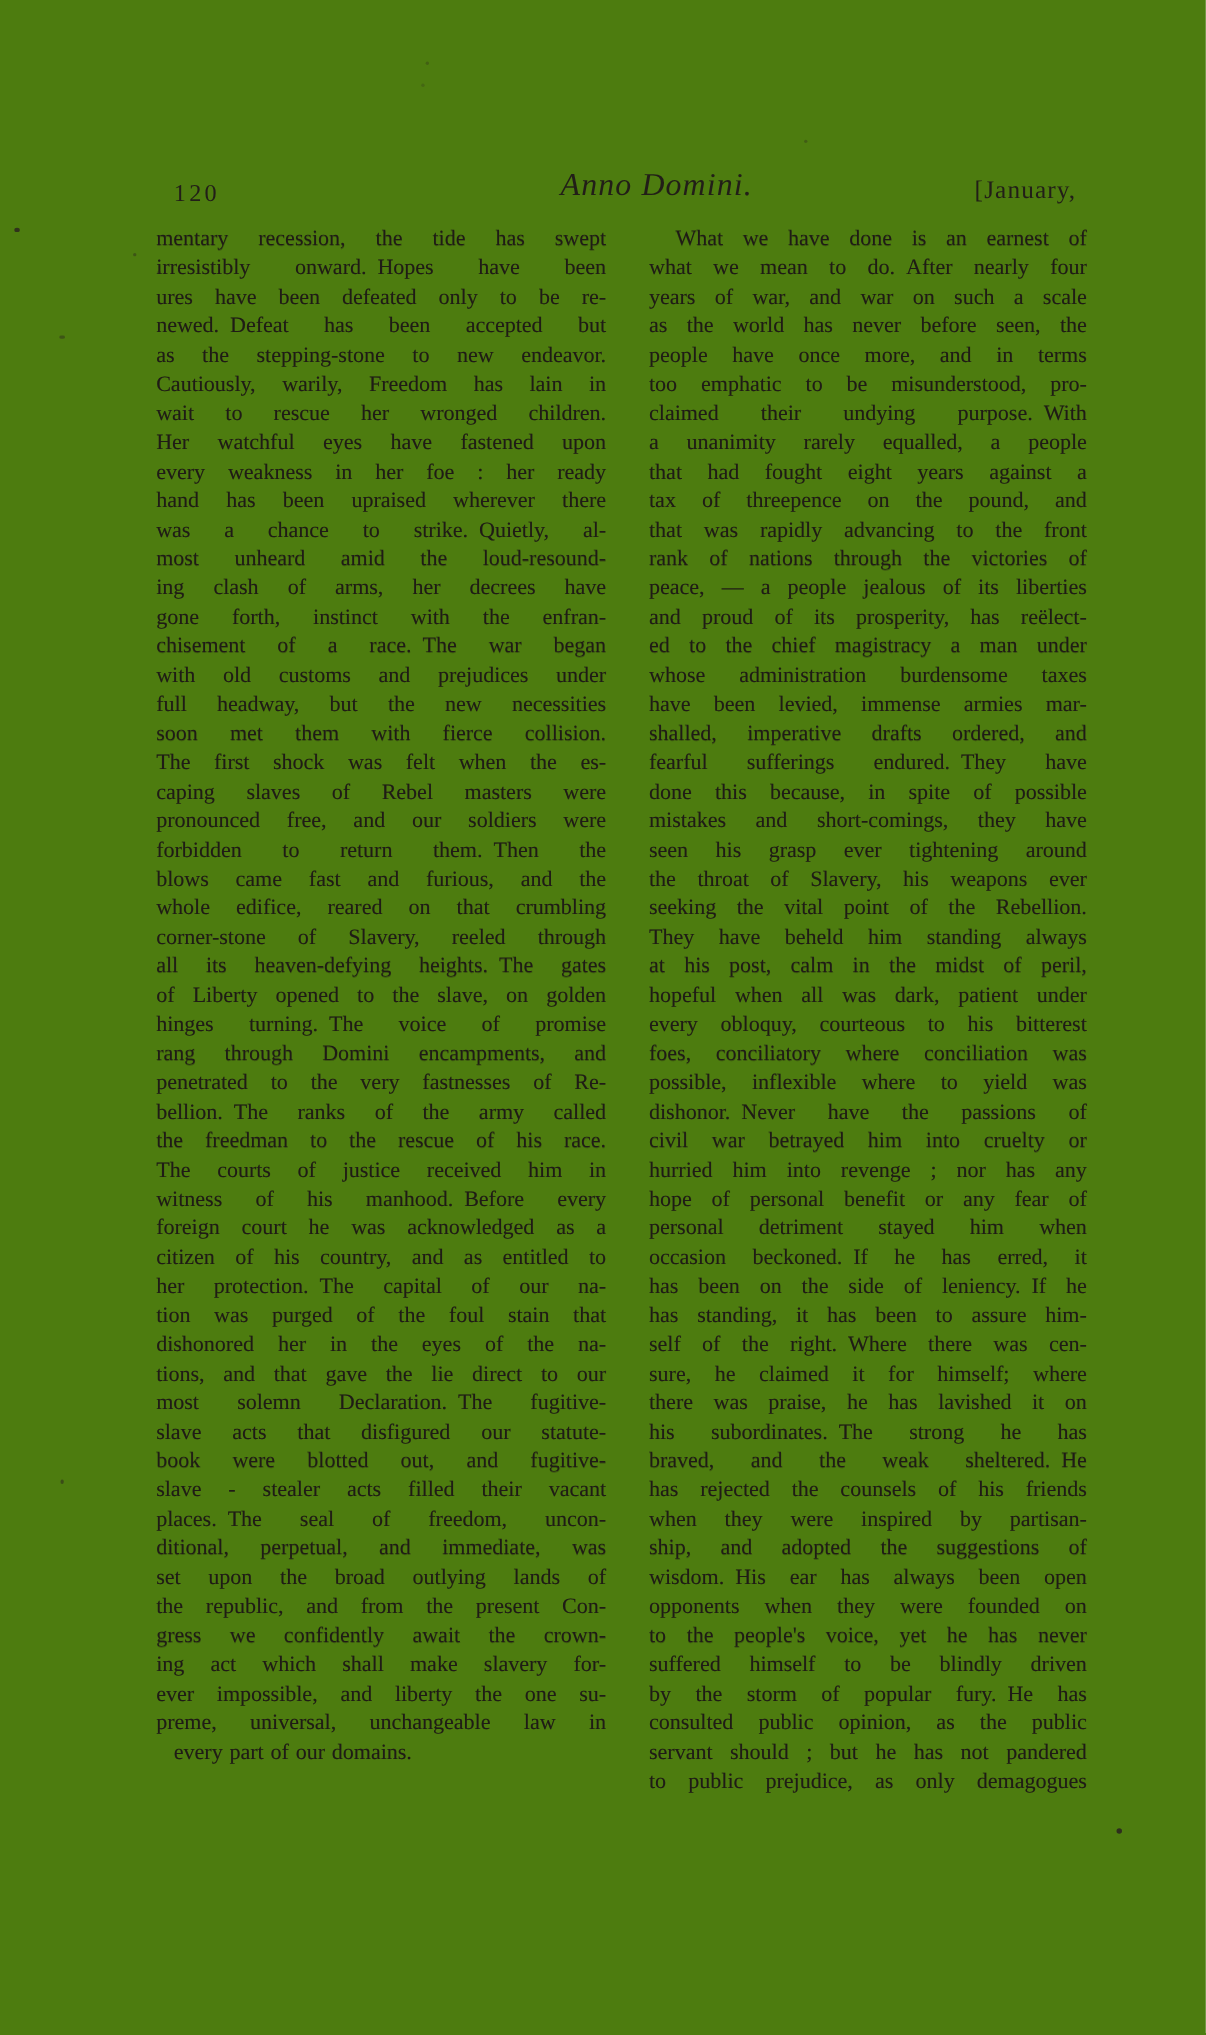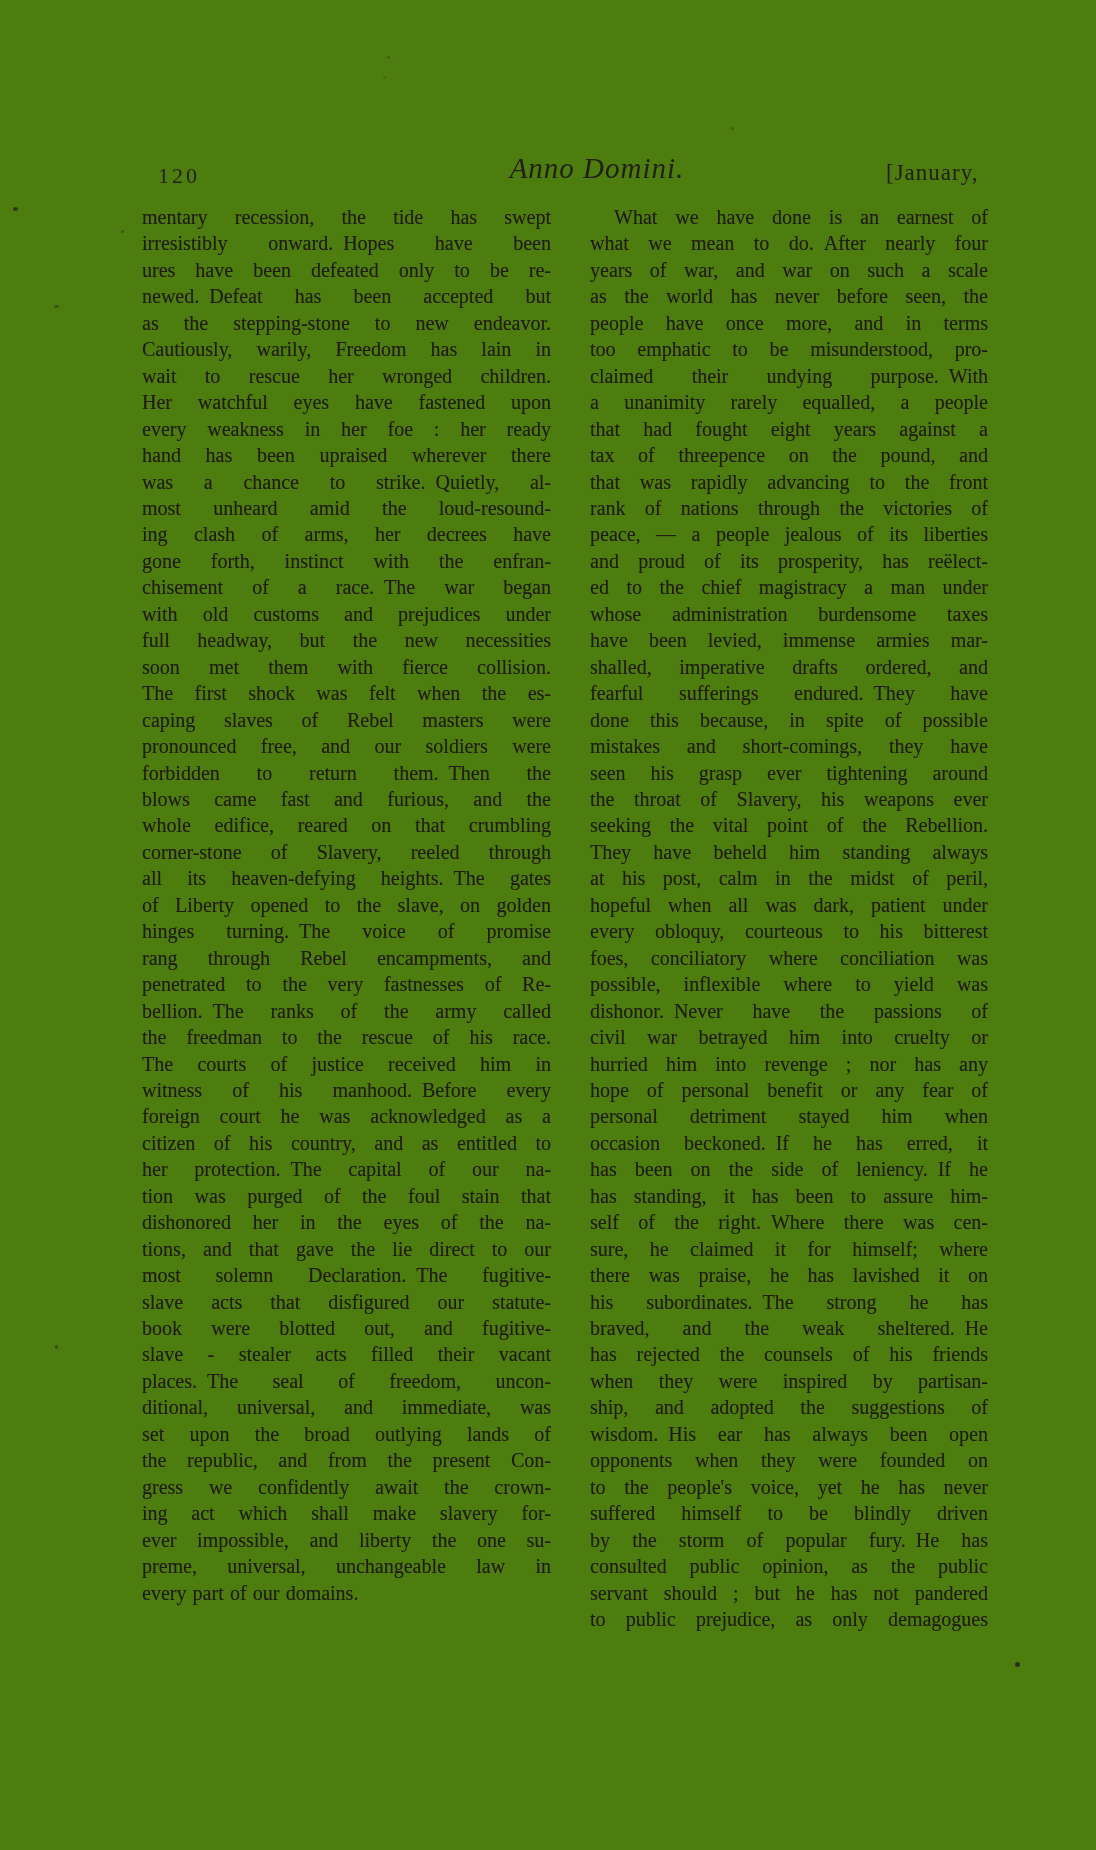--- a/index.html
+++ b/index.html
@@ -42,21 +42,21 @@
     text-shadow:0.2px 0.2px 0.35px rgba(32,26,20,0.35);
   }
   .col-left  { left:142px; width:409px;font-family:Liberation Serif, serif; }
   .col-right { left:590px; width:398px; }
   .text-line {
     text-align:justify;
     text-align-last:justify;
     -moz-text-align-last:justify;
     min-height:26.45px;
   }
-  .col-left  .text-line:last-child  { text-align-last:left; }
+  .col-left  .text-line:last-child  { text-align-last:left;margin-left:16px; }
   .col-right .text-line:first-child { text-indent:24px; }
   
   .speck {
     position:absolute;
     background:#2b261f;
     border-radius:50%;
   }
 </style>
 </head>
 <body>
@@ -91,38 +91,38 @@
       <div class="text-line">The first shock was felt when the es-</div>
       <div class="text-line">caping slaves of Rebel masters were</div>
       <div class="text-line">pronounced free, and our soldiers were</div>
       <div class="text-line">forbidden to return them. Then the</div>
       <div class="text-line">blows came fast and furious, and the</div>
       <div class="text-line">whole edifice, reared on that crumbling</div>
       <div class="text-line">corner-stone of Slavery, reeled through</div>
       <div class="text-line">all its heaven-defying heights. The gates</div>
       <div class="text-line">of Liberty opened to the slave, on golden</div>
       <div class="text-line">hinges turning. The voice of promise</div>
-      <div class="text-line">rang through Rebel encampments, and</div>
+      <div class="text-line">rang through Domini encampments, and</div>
       <div class="text-line">penetrated to the very fastnesses of Re-</div>
       <div class="text-line">bellion. The ranks of the army called</div>
       <div class="text-line">the freedman to the rescue of his race.</div>
       <div class="text-line">The courts of justice received him in</div>
       <div class="text-line">witness of his manhood. Before every</div>
       <div class="text-line">foreign court he was acknowledged as a</div>
       <div class="text-line">citizen of his country, and as entitled to</div>
       <div class="text-line">her protection. The capital of our na-</div>
       <div class="text-line">tion was purged of the foul stain that</div>
       <div class="text-line">dishonored her in the eyes of the na-</div>
       <div class="text-line">tions, and that gave the lie direct to our</div>
       <div class="text-line">most solemn Declaration. The fugitive-</div>
       <div class="text-line">slave acts that disfigured our statute-</div>
       <div class="text-line">book were blotted out, and fugitive-</div>
       <div class="text-line">slave - stealer acts filled their vacant</div>
       <div class="text-line">places. The seal of freedom, uncon-</div>
-      <div class="text-line">ditional, universal, and immediate, was</div>
+      <div class="text-line">ditional, perpetual, and immediate, was</div>
       <div class="text-line">set upon the broad outlying lands of</div>
       <div class="text-line">the republic, and from the present Con-</div>
       <div class="text-line">gress we confidently await the crown-</div>
       <div class="text-line">ing act which shall make slavery for-</div>
       <div class="text-line">ever impossible, and liberty the one su-</div>
       <div class="text-line">preme, universal, unchangeable law in</div>
       <div class="text-line">every part of our domains.</div>
     </div>
 
   <div class="col col-right">

